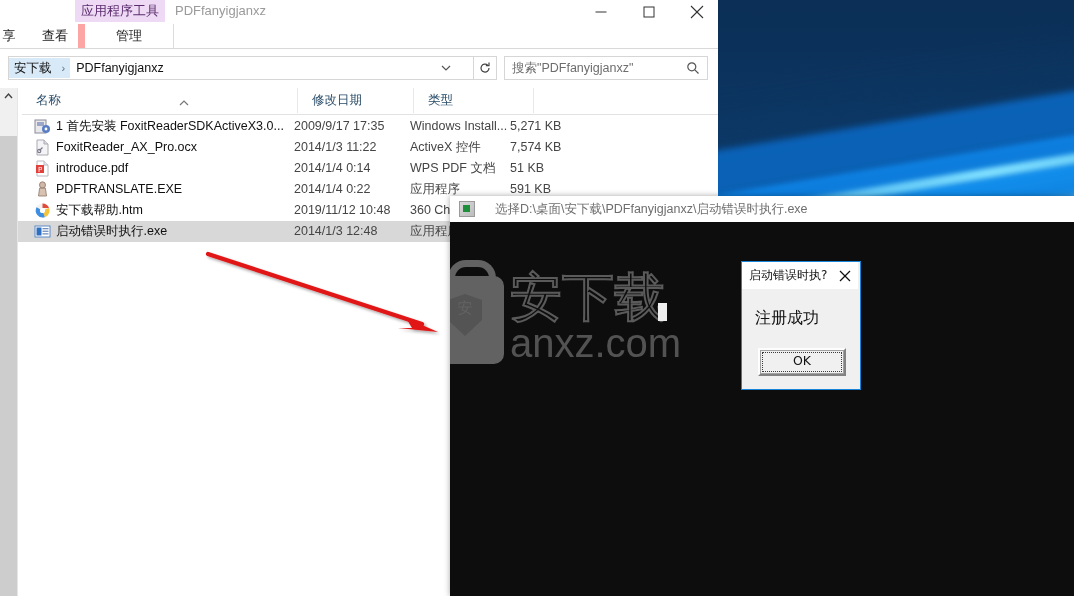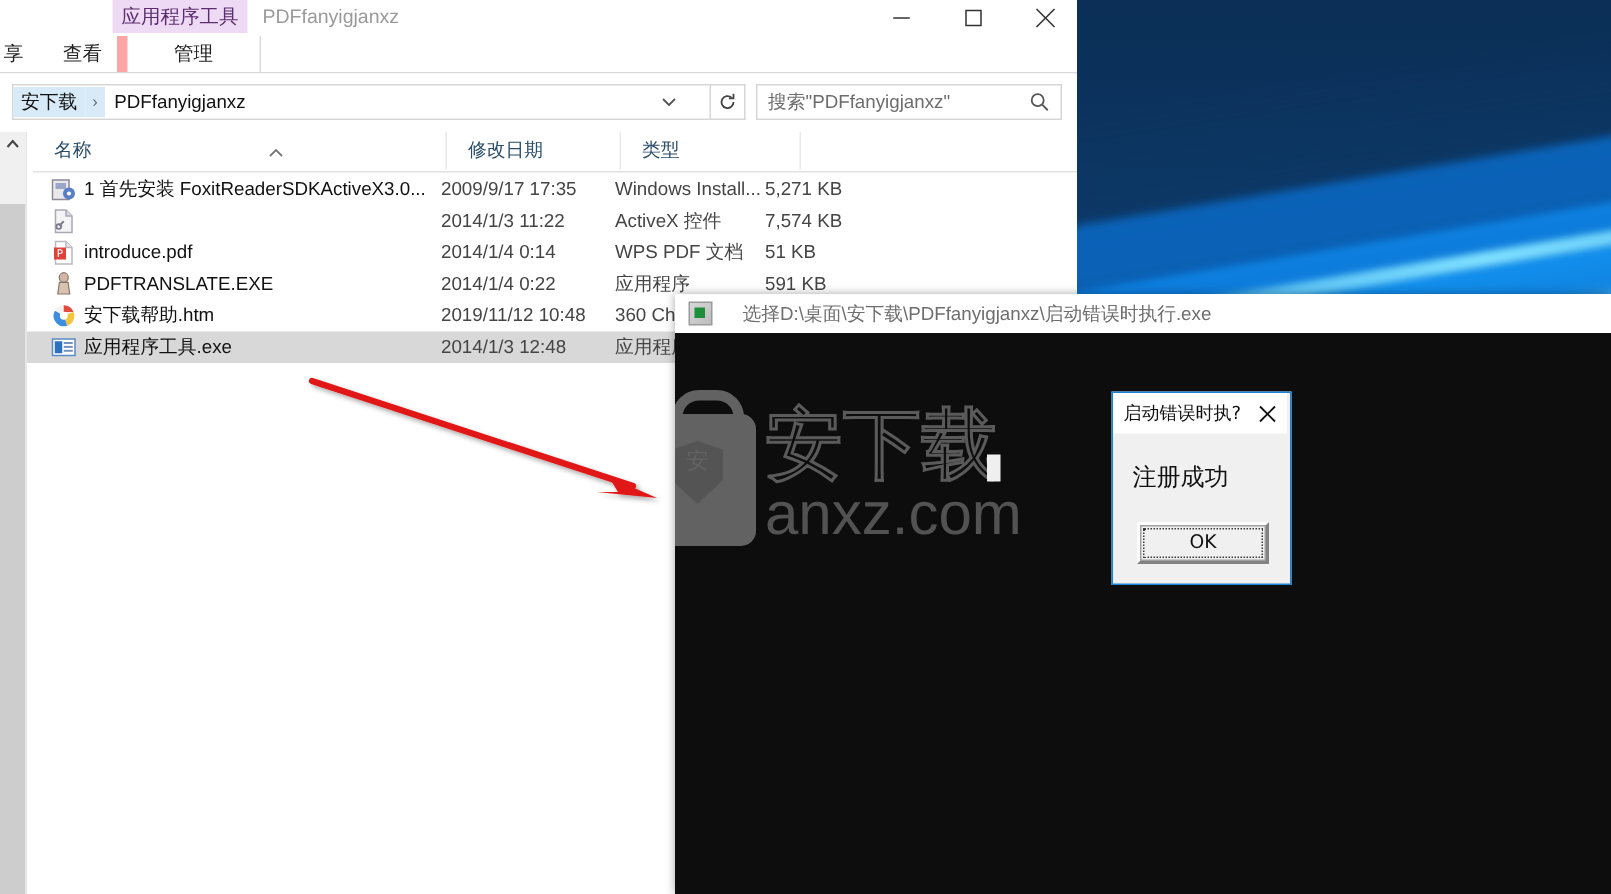--- a/index.html
+++ b/index.html
@@ -298,20 +298,21 @@
 
     <div class="frow">
       <span class="ficon">
         <svg width="17" height="17" viewBox="0 0 17 17">
           <path d="M3 1h7l4 4v11H3z" fill="#f4f4f6" stroke="#a9a9b4"></path>
           <path d="M10 1v4h4" fill="#dcdce4" stroke="#a9a9b4"></path>
           <path d="M5.5 11.5l3-3" stroke="#7b7b8c" stroke-width="1.3"></path>
           <circle cx="5.2" cy="12" r="1.6" fill="none" stroke="#7b7b8c" stroke-width="1.2"></circle>
         </svg>
       </span>
+      <span class="fname">FoxitReader_AX_Pro.ocx</span>
       <span class="fdate">2014/1/3 11:22</span>
       <span class="ftype">ActiveX 控件</span>
       <span class="fsize">7,574 KB</span>
     </div>
 
     <div class="frow">
       <span class="ficon">
         <svg width="17" height="17" viewBox="0 0 17 17">
           <path d="M3 1h7l4 4v11H3z" fill="#ffffff" stroke="#b9b9c2"></path>
           <path d="M10 1v4h4" fill="#e8e8ee" stroke="#b9b9c2"></path>
@@ -357,21 +358,21 @@
     <div class="frow sel">
       <span class="ficon">
         <svg width="17" height="17" viewBox="0 0 17 17">
           <rect x="1" y="3" width="15" height="11" fill="#ffffff" stroke="#5a8ac4"></rect>
           <rect x="2.5" y="4.5" width="5" height="8" fill="#2f6fc0"></rect>
           <rect x="8.5" y="5" width="6" height="1.3" fill="#6f8fbf"></rect>
           <rect x="8.5" y="7.6" width="6" height="1.3" fill="#6f8fbf"></rect>
           <rect x="8.5" y="10.2" width="6" height="1.3" fill="#6f8fbf"></rect>
         </svg>
       </span>
-      <span class="fname">应用程序工具.exe</span>
+      <span class="fname">启动错误时执行.exe</span>
       <span class="fdate">2014/1/3 12:48</span>
       <span class="ftype">应用程序</span>
       <span class="fsize">48 KB</span>
     </div>
 
   </div>
 </div>
 
 <div id="arrow">
   <svg width="270" height="110" viewBox="0 0 270 110">

